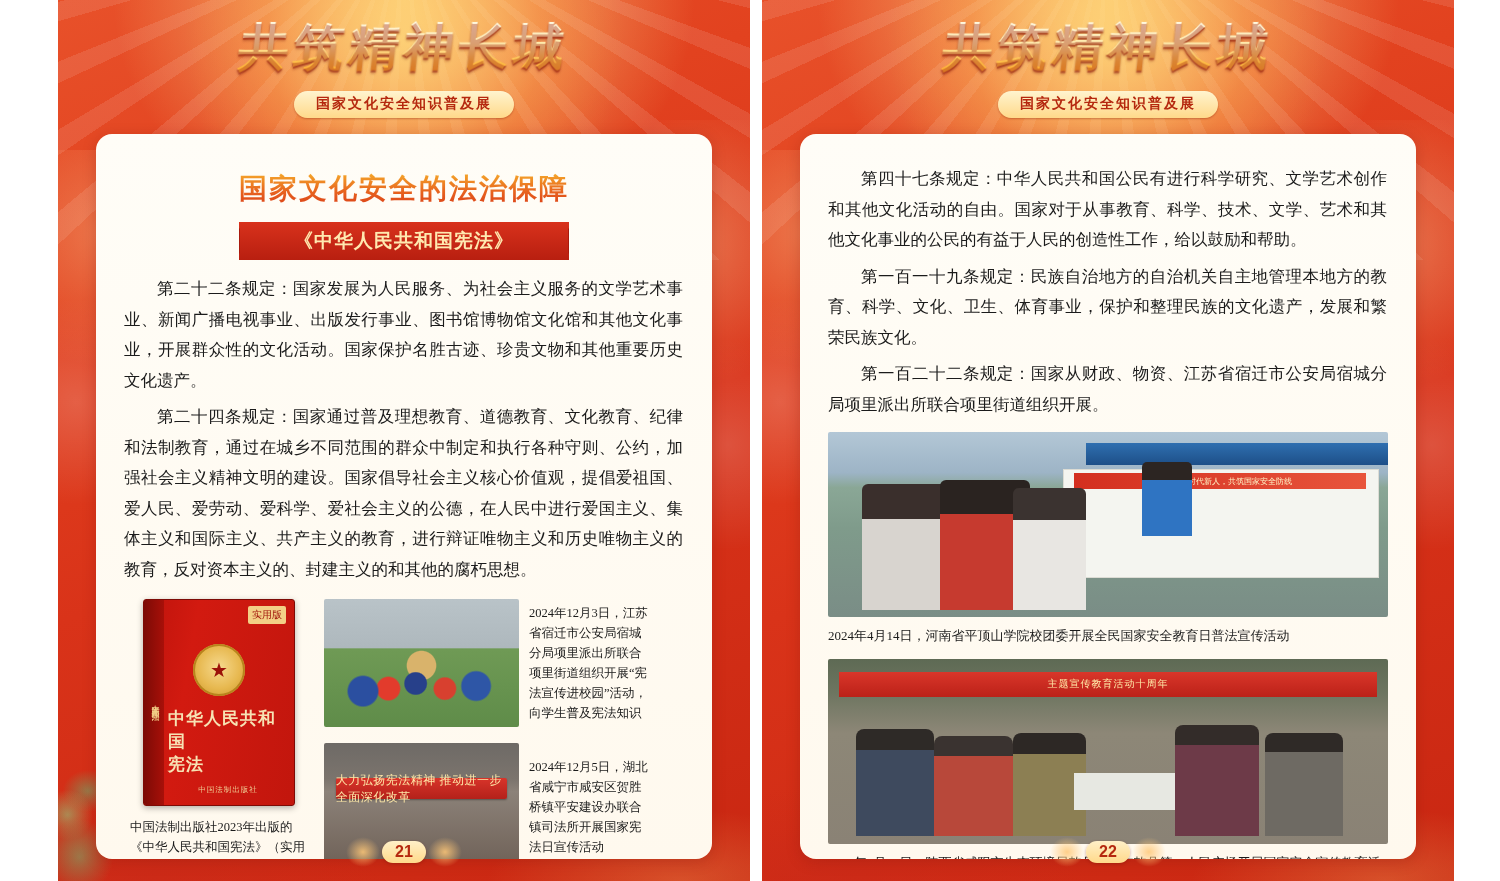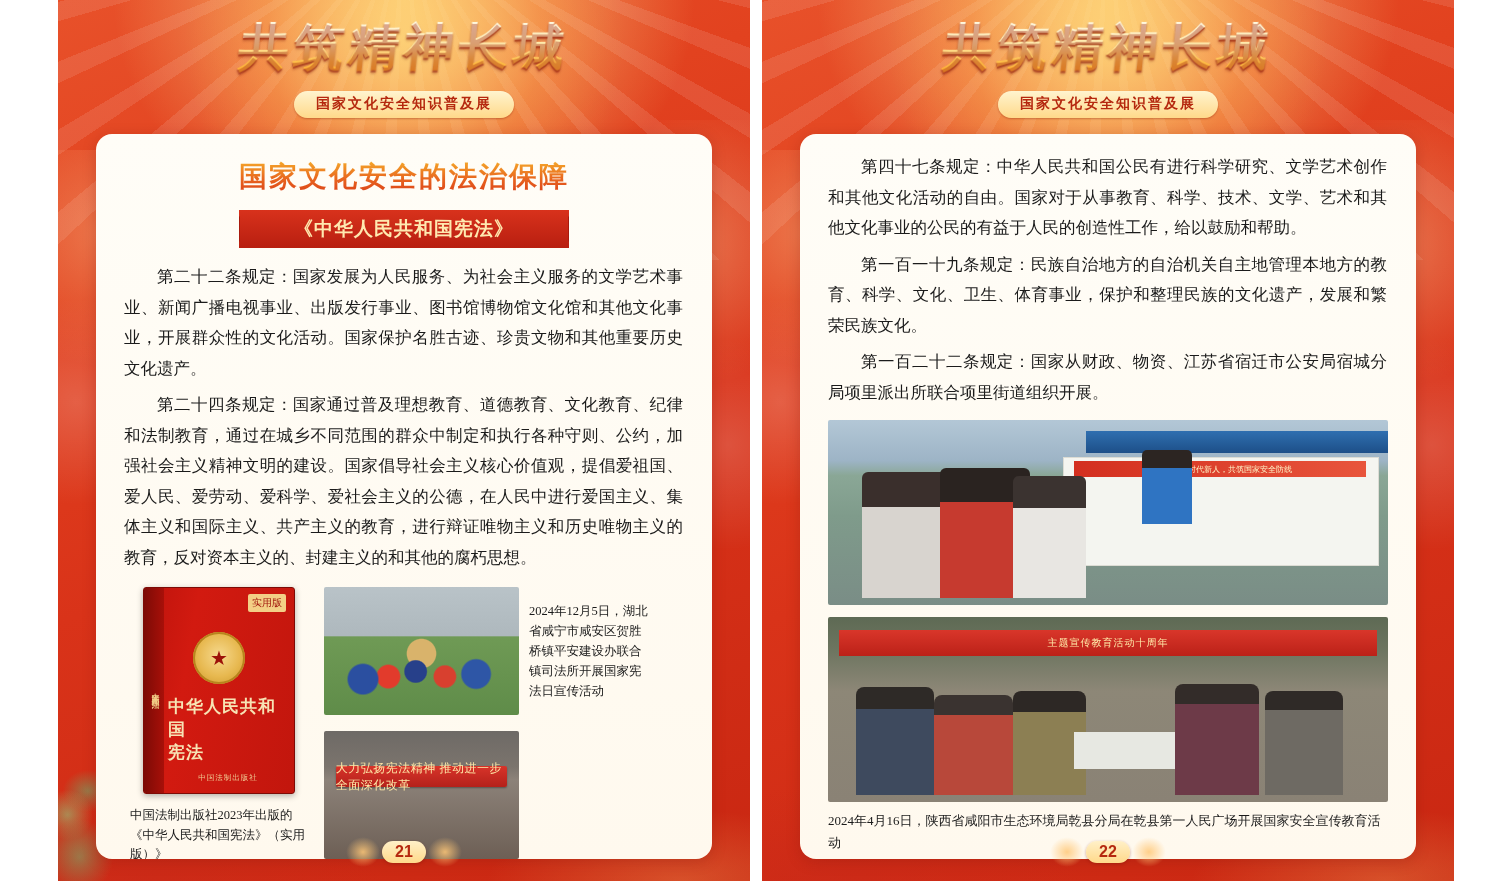--- a/index.html
+++ b/index.html
@@ -118,21 +118,21 @@
 
   
   .card {
     position: relative;
     z-index: 3;
     margin: 16px 38px 0 38px;
     background: linear-gradient(180deg, #fffdf7 0%, #fff9ee 100%);
     border-radius: 16px;
     box-shadow: 0 3px 14px rgba(120,20,10,0.25);
     height: 725px;
-    padding: 18px 28px 10px;
+    padding: 30px 28px 10px;
     box-sizing: border-box;
     overflow: hidden;
   }
   .section-title {
     text-align: center;
     font-family: "Liberation Sans", "DejaVu Sans", sans-serif;
     font-weight: bold;
     font-size: 28px;
     letter-spacing: 2px;
     margin: 6px 0 14px;
@@ -411,20 +411,23 @@
 
         <div class="col-photos">
           <div class="photo sc1"></div>
           <div class="photo sc2">
             <div class="banner-text">大力弘扬宪法精神 推动进一步全面深化改革</div>
           </div>
         </div>
 
         <div class="col-caps">
           <div class="cap-block">
+            <div class="caption">2024年12月3日，江苏省宿迁市公安局宿城分局项里派出所联合项里街道组织开展“宪法宣传进校园”活动，向学生普及宪法知识</div>
+          </div>
+          <div class="cap-block">
             <div class="caption">2024年12月5日，湖北省咸宁市咸安区贺胜桥镇平安建设办联合镇司法所开展国家宪法日宣传活动</div>
           </div>
         </div>
       </div>
     </div>
 
     <div class="leafL"></div>
     <div class="leafR"></div>
     <div class="pagenum">21</div>
   </div>
@@ -452,20 +455,21 @@
 
       <div class="rphoto sc3">
         <div class="tent"></div>
         <div class="board"></div>
         <div class="board-head">建善团当新时代新人，共筑国家安全防线</div>
         <div class="p1"></div>
         <div class="p2"></div>
         <div class="p3"></div>
         <div class="p4"></div>
       </div>
+      <div class="rcaption">2024年4月14日，河南省平顶山学院校团委开展全民国家安全教育日普法宣传活动</div>
 
       <div class="rphoto sc4">
         <div class="banner4">主题宣传教育活动十周年</div>
         <div class="q1"></div>
         <div class="q2"></div>
         <div class="q3"></div>
         <div class="table4"></div>
         <div class="q4"></div>
         <div class="q5"></div>
       </div>

